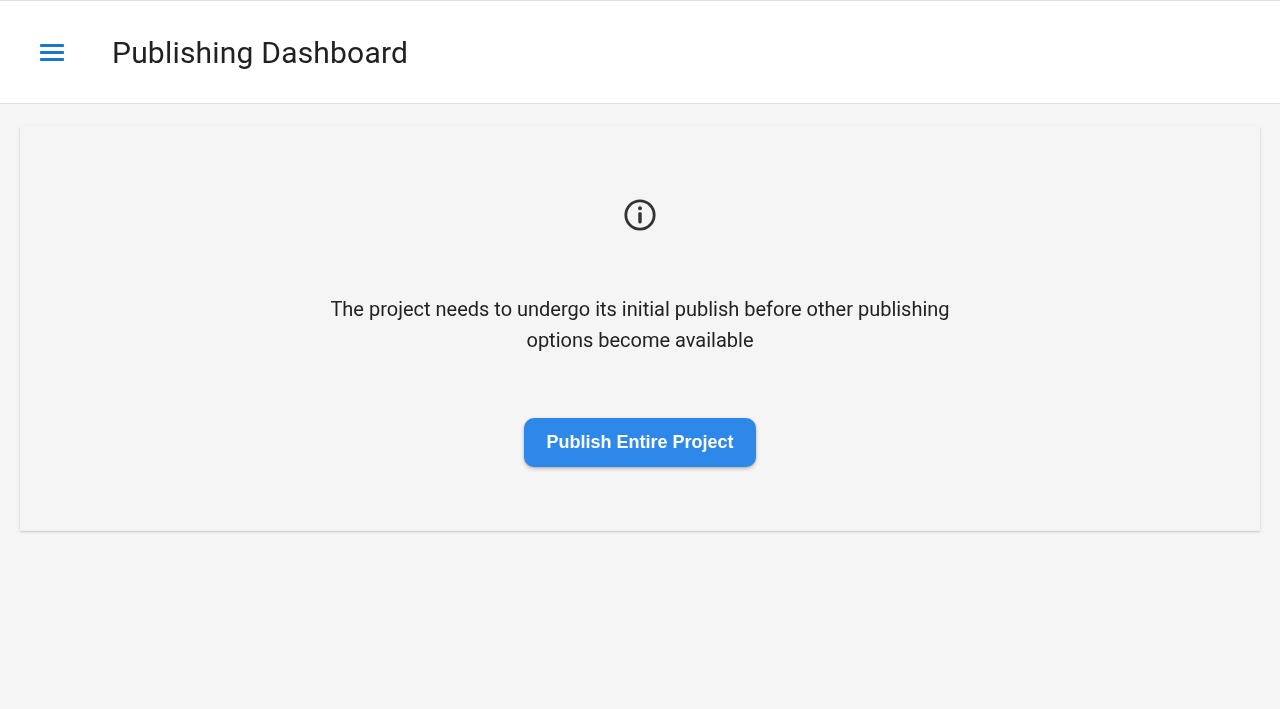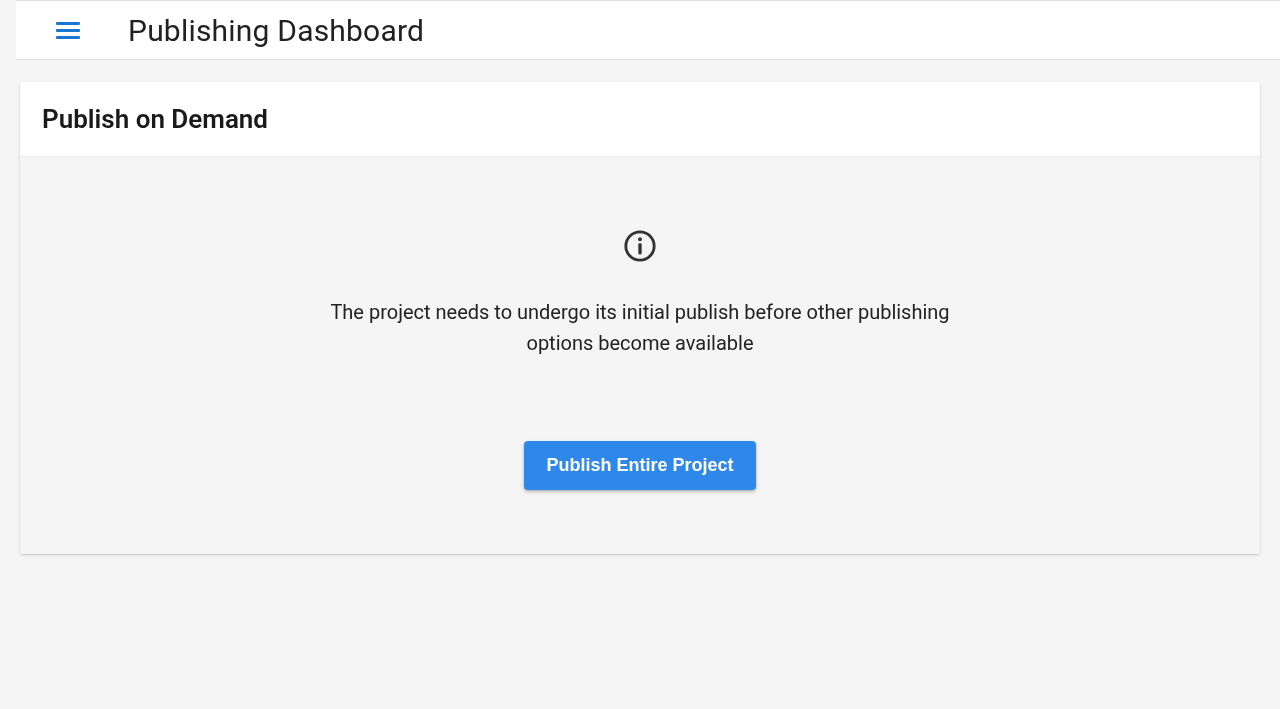--- a/index.html
+++ b/index.html
@@ -5,28 +5,27 @@
   * { box-sizing: border-box; margin: 0; padding: 0; }
   html, body {
     width: 1280px;
     height: 709px;
     font-family: -apple-system, BlinkMacSystemFont, "Segoe UI", Roboto, "Helvetica Neue", Arial, sans-serif;
     background: #f5f5f5;
     color: #212121;
     overflow: hidden;
   }
   .topbar {
-    height: 60px;
+    height: 104px;
     background: #ffffff;
     border-top: 1px solid #e0e0e0;
     border-bottom: 1px solid #e0e0e0;
     display: flex;
     align-items: center;
     padding: 0 20px 0 40px;
-    margin-left: 16px;
   }
   .menu-btn {
     width: 28px;
     height: 28px;
     display: flex;
     flex-direction: column;
     justify-content: center;
     gap: 4px;
     cursor: pointer;
     margin-right: 44px;
@@ -116,20 +115,21 @@
   }
   .card2-body {
     background: #f5f5f5;
     padding: 72px 40px 64px 40px;
     display: flex;
     flex-direction: column;
     align-items: center;
     box-shadow: inset 0 -1px 0 rgba(0,0,0,0.02);
     border-bottom-left-radius: 2px;
     border-bottom-right-radius: 2px;
+    gap: 28px;
   }
   .info-icon {
     width: 34px; height: 34px;
     margin-bottom: 34px;
   }
   .info-icon svg { width: 34px; height: 34px; }
   .info-text {
     max-width: 660px;
     text-align: center;
     font-size: 20px;
@@ -137,45 +137,41 @@
     color: #222;
     margin-bottom: 34px;
   }
   .primary-btn {
     background: #2d88ea;
     color: #ffffff;
     border: none;
     padding: 14px 22px;
     font-size: 18px;
     font-weight: 600;
-    border-radius: 4px;
+    border-radius: 10px;
     cursor: pointer;
     box-shadow: 0 2px 4px rgba(0,0,0,0.18), 0 1px 2px rgba(0,0,0,0.15);
-    margin-top: 48px;
   }
 </style>
 </head>
 <body>
 
 <div class="topbar">
   <div class="menu-btn">
     <span></span>
       <span></span>
       <span></span>
   </div>
   <div class="page-title">Publishing Dashboard</div>
 </div>
 
 <div class="content">
 
 
   <div class="card card2">
-    <div class="card2-header">
-      <div class="card2-title">Publish on Demand</div>
-    </div>
     <div class="card2-body">
       <div class="info-icon">
         <svg viewBox="0 0 24 24">
           <circle cx="12" cy="12" r="10" fill="none" stroke="#333" stroke-width="2"></circle>
           <circle cx="12" cy="7.3" r="1.4" fill="#333"></circle>
           <rect x="10.8" y="10" width="2.4" height="8" rx="1" fill="#333"></rect>
         </svg>
       </div>
       <div class="info-text">The project needs to undergo its initial publish before other publishing options become available</div>
       <button class="primary-btn">Publish Entire Project</button>

